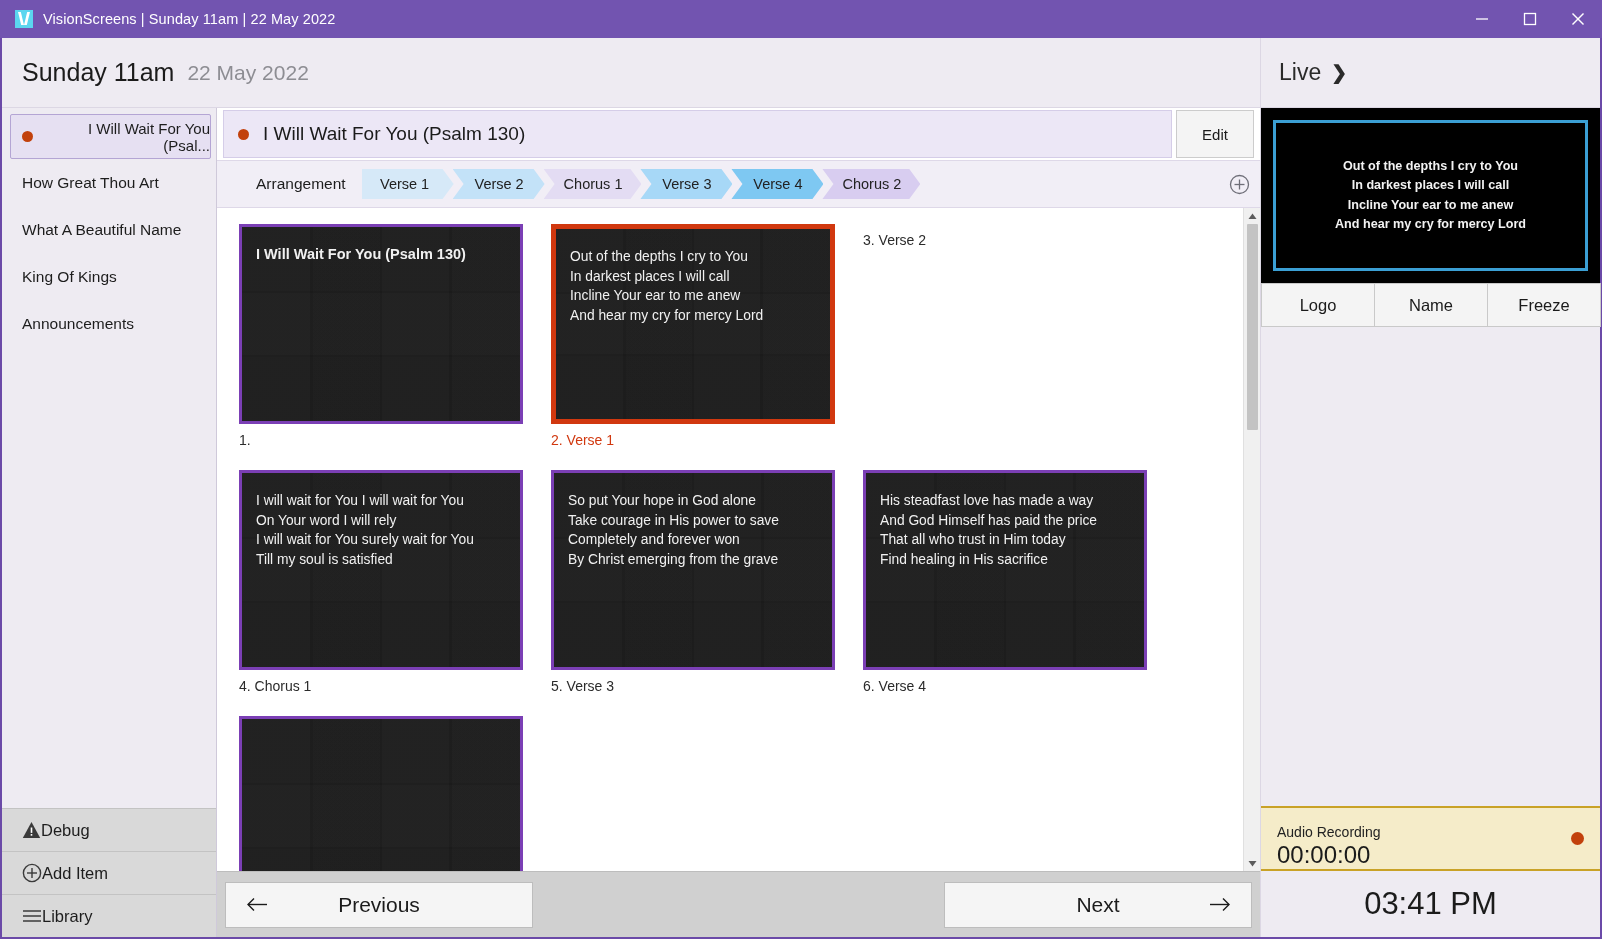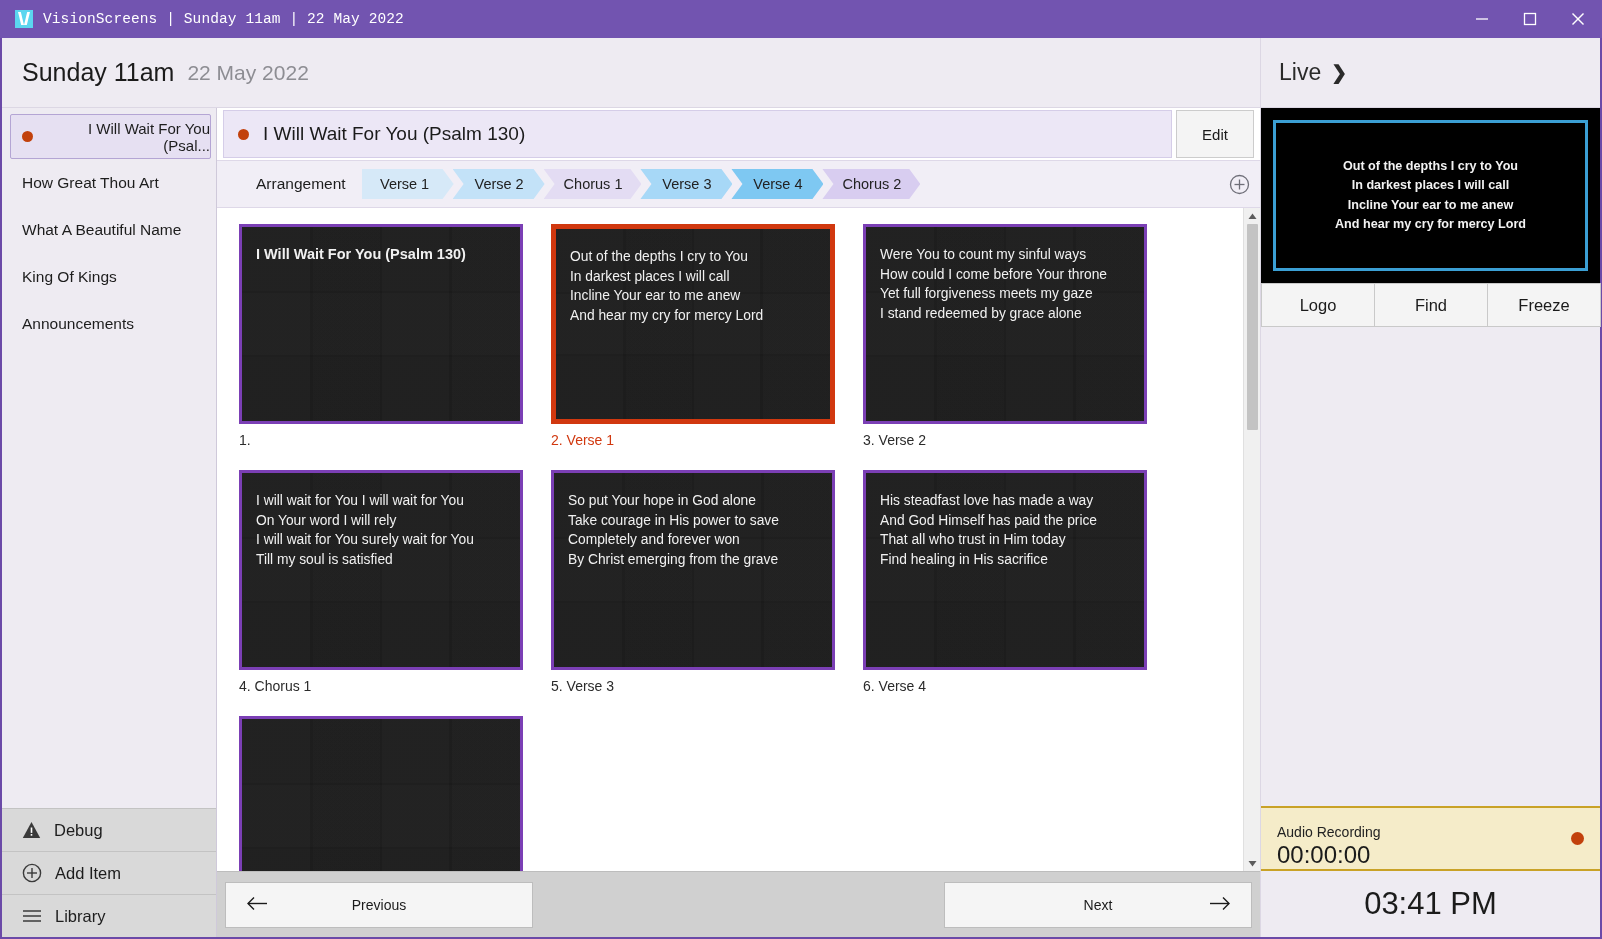--- a/index.html
+++ b/index.html
@@ -24,21 +24,21 @@
     background: #7254b0;
     display: flex; align-items: center;
     color: #ffffff;
     margin: -0px -2px 0 -2px;
   }
   .tb-logo {
     width: 20px; height: 20px; margin-left: 14px; margin-right: 9px;
     position: relative; flex: 0 0 20px;
   }
   .tb-logo svg { display:block; }
-  .tb-title { font-size: 14.5px; letter-spacing: .1px; white-space: nowrap; font-family: Liberation Mono, monospace; }
+  .tb-title { font-size: 14.5px; letter-spacing: .1px; white-space: nowrap; }
   .tb-spacer { flex: 1 1 auto; }
   .winbtn {
     width: 48px; height: 38px;
     display: flex; align-items: center; justify-content: center;
     color: #fff;
   }
   .winbtn svg { display: block; }
 
   
   .header {
@@ -84,21 +84,21 @@
     padding-left: 11px;
     height: 45px;
   }
   .sb-dot {
     width: 11px; height: 11px; border-radius: 50%;
     background: #c2410c; margin-right: 11px; flex: 0 0 11px;
   }
   .sb-item.active .sb-txt { font-size: 15px; }
   .sb-bottom { flex: 0 0 auto; }
   .sb-btn {
-    height: 43px; display: flex; align-items: center; gap: 13px;
+    height: 43px; display: flex; align-items: center; 
     padding-left: 20px; font-size: 16.5px; color: #1d1d1d;
     background: #d9d9d9;
     border-top: 1px solid #c3c3c3;
   }
   .sb-btn svg { display: block; flex: 0 0 auto; }
 
   
   .main { flex: 1 1 auto; display: flex; flex-direction: column; min-width: 0; background: #eab308; }
 
   .item-bar {
@@ -186,21 +186,21 @@
 
   
   .navbar {
     height: 66px; flex: 0 0 66px; background: #d0d0d0;
     display: flex; align-items: center; justify-content: space-between;
     padding: 0 8px; border-top: 1px solid #bdbdbd;
   }
   .nav-btn {
     height: 46px; background: #f5f5f5; border: 1px solid #bdbdbd;
     display: flex; align-items: center;
-    font-size: 14px; color: #1b1b1b;
+    font-size: 21px; color: #1b1b1b;
   }
   .nav-prev { width: 308px; justify-content: center; position: relative; }
   .nav-next { width: 308px; justify-content: center; position: relative; }
   .nav-prev .nav-ico { position: absolute; left: 20px; }
   .nav-next .nav-ico { position: absolute; right: 20px; }
 
   
   .right {
     width: 340px; flex: 0 0 340px; background: #eeebf2;
     display: flex; flex-direction: column;
@@ -401,27 +401,20 @@
                 <div class="tile-overlay"></div>
                 <div class="slide-text">Out of the depths I cry to You
 In darkest places I will call
 Incline Your ear to me anew
 And hear my cry for mercy Lord</div>
               </div>
               <div class="slide-label">2. Verse 1</div>
             </div>
 
             <div class="slide-cell">
-              <div class="slide-thumb">
-                <div class="tile-overlay"></div>
-                <div class="slide-text">Were You to count my sinful ways
-How could I come before Your throne
-Yet full forgiveness meets my gaze
-I stand redeemed by grace alone</div>
-              </div>
               <div class="slide-label">3. Verse 2</div>
             </div>
 
             <div class="slide-cell">
               <div class="slide-thumb">
                 <div class="tile-overlay"></div>
                 <div class="slide-text">I will wait for You I will wait for You
 On Your word I will rely
 I will wait for You surely wait for You
 Till my soul is satisfied</div>
@@ -507,21 +500,21 @@
         <div class="preview-inner">Out of the depths I cry to You
 In darkest places I will call
 Incline Your ear to me anew
 And hear my cry for mercy Lord</div>
       </div>
       <div class="pv-buttons">
         <div class="pv-btn">
           <span>Logo</span>
         </div>
         <div class="pv-btn">
-          <span>Find</span>
+          <span>Name</span>
         </div>
         <div class="pv-btn">
           <span>Freeze</span>
         </div>
       </div>
       <div class="right-filler"></div>
       <div class="audio-box">
         <div class="audio-texts">
           <div class="audio-label">Audio Recording</div>
           <div class="audio-time">00:00:00</div>

